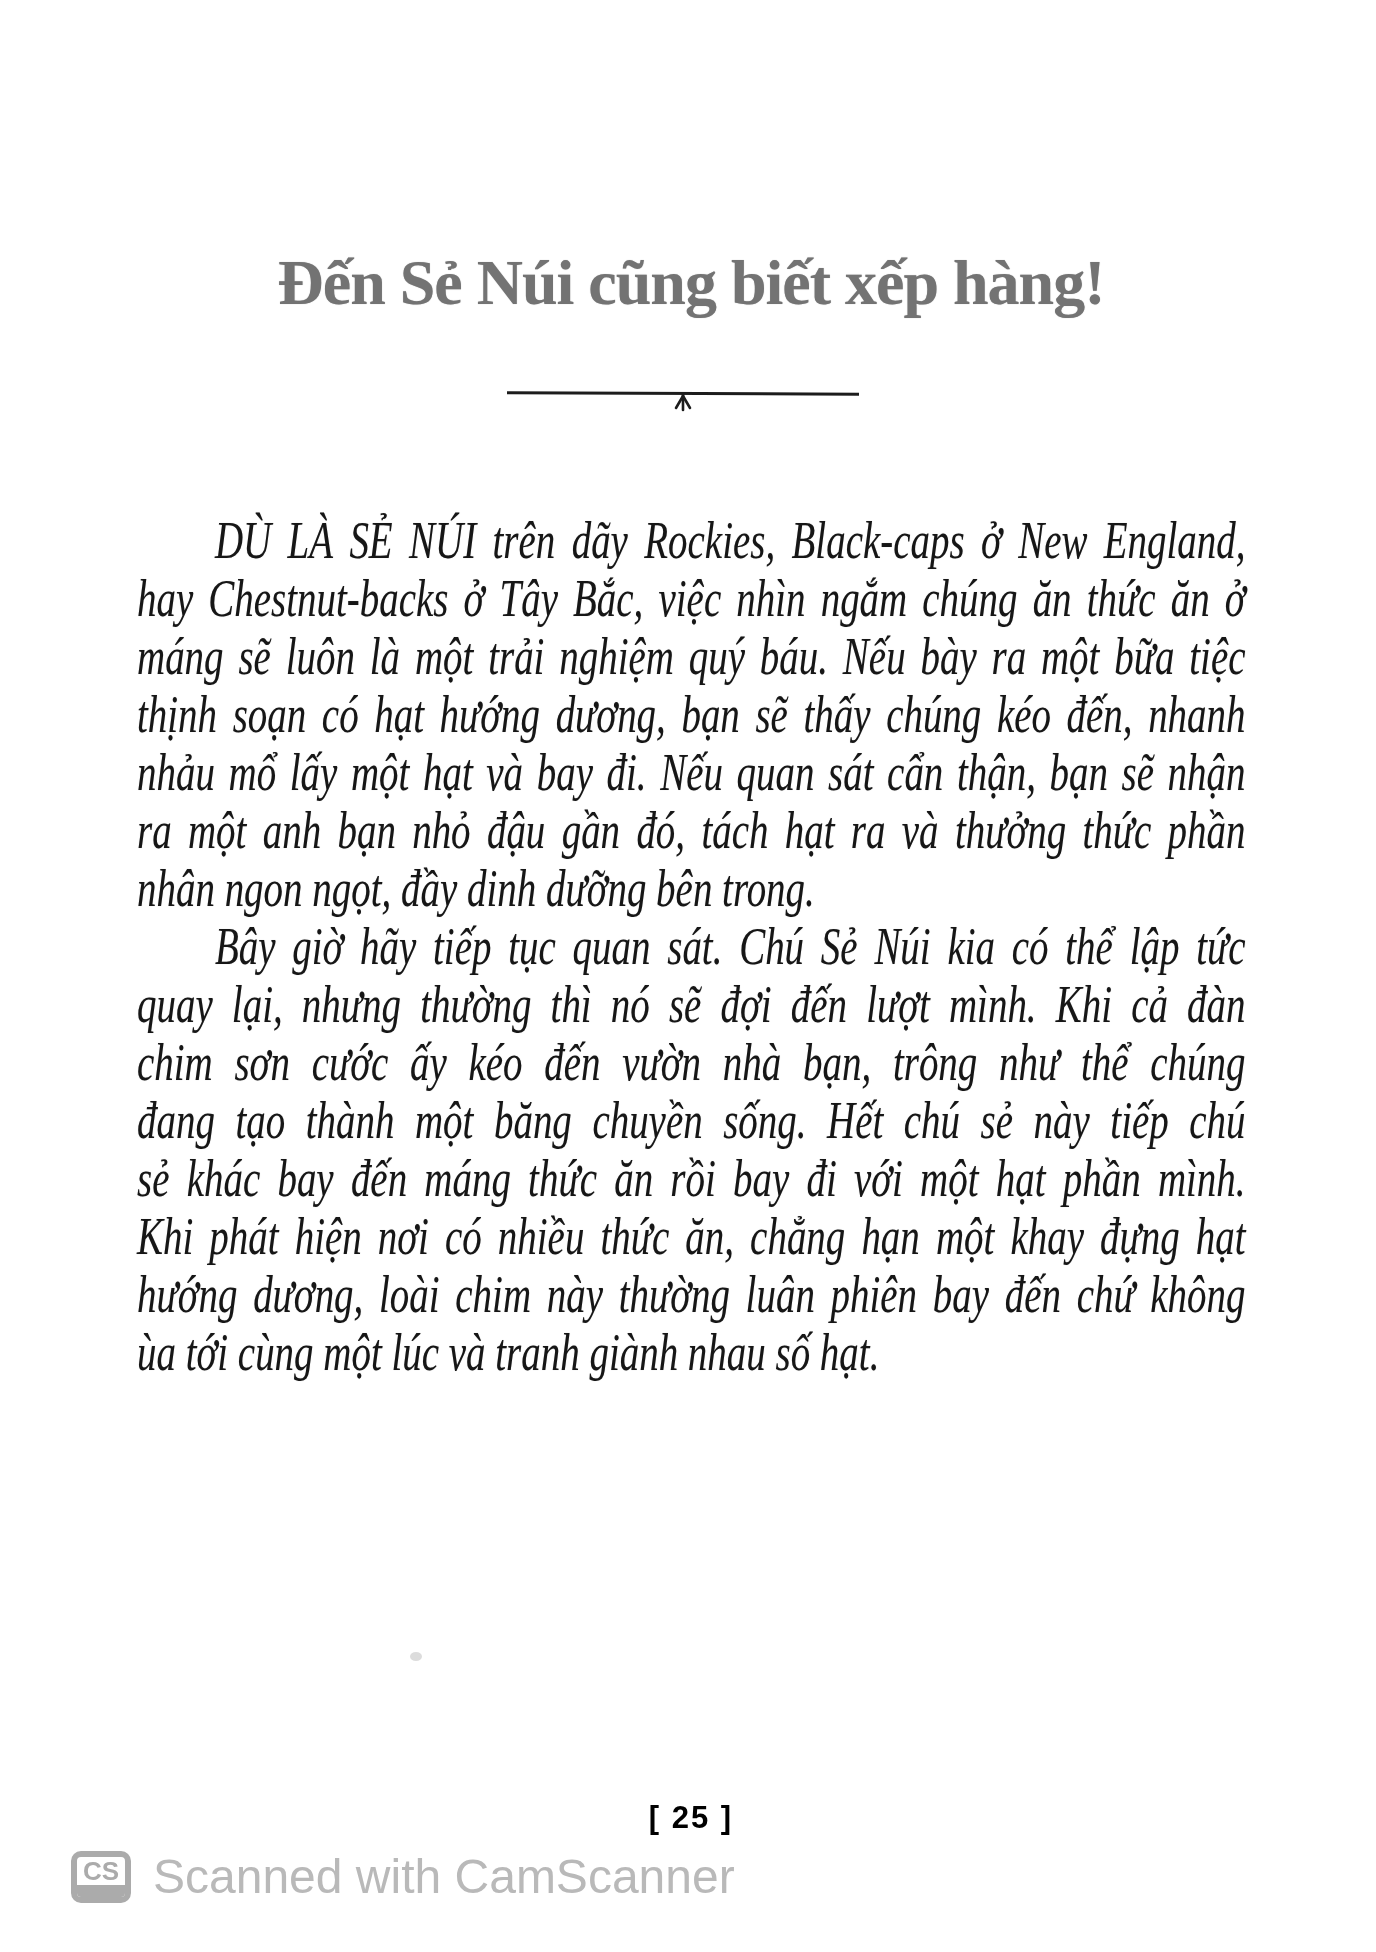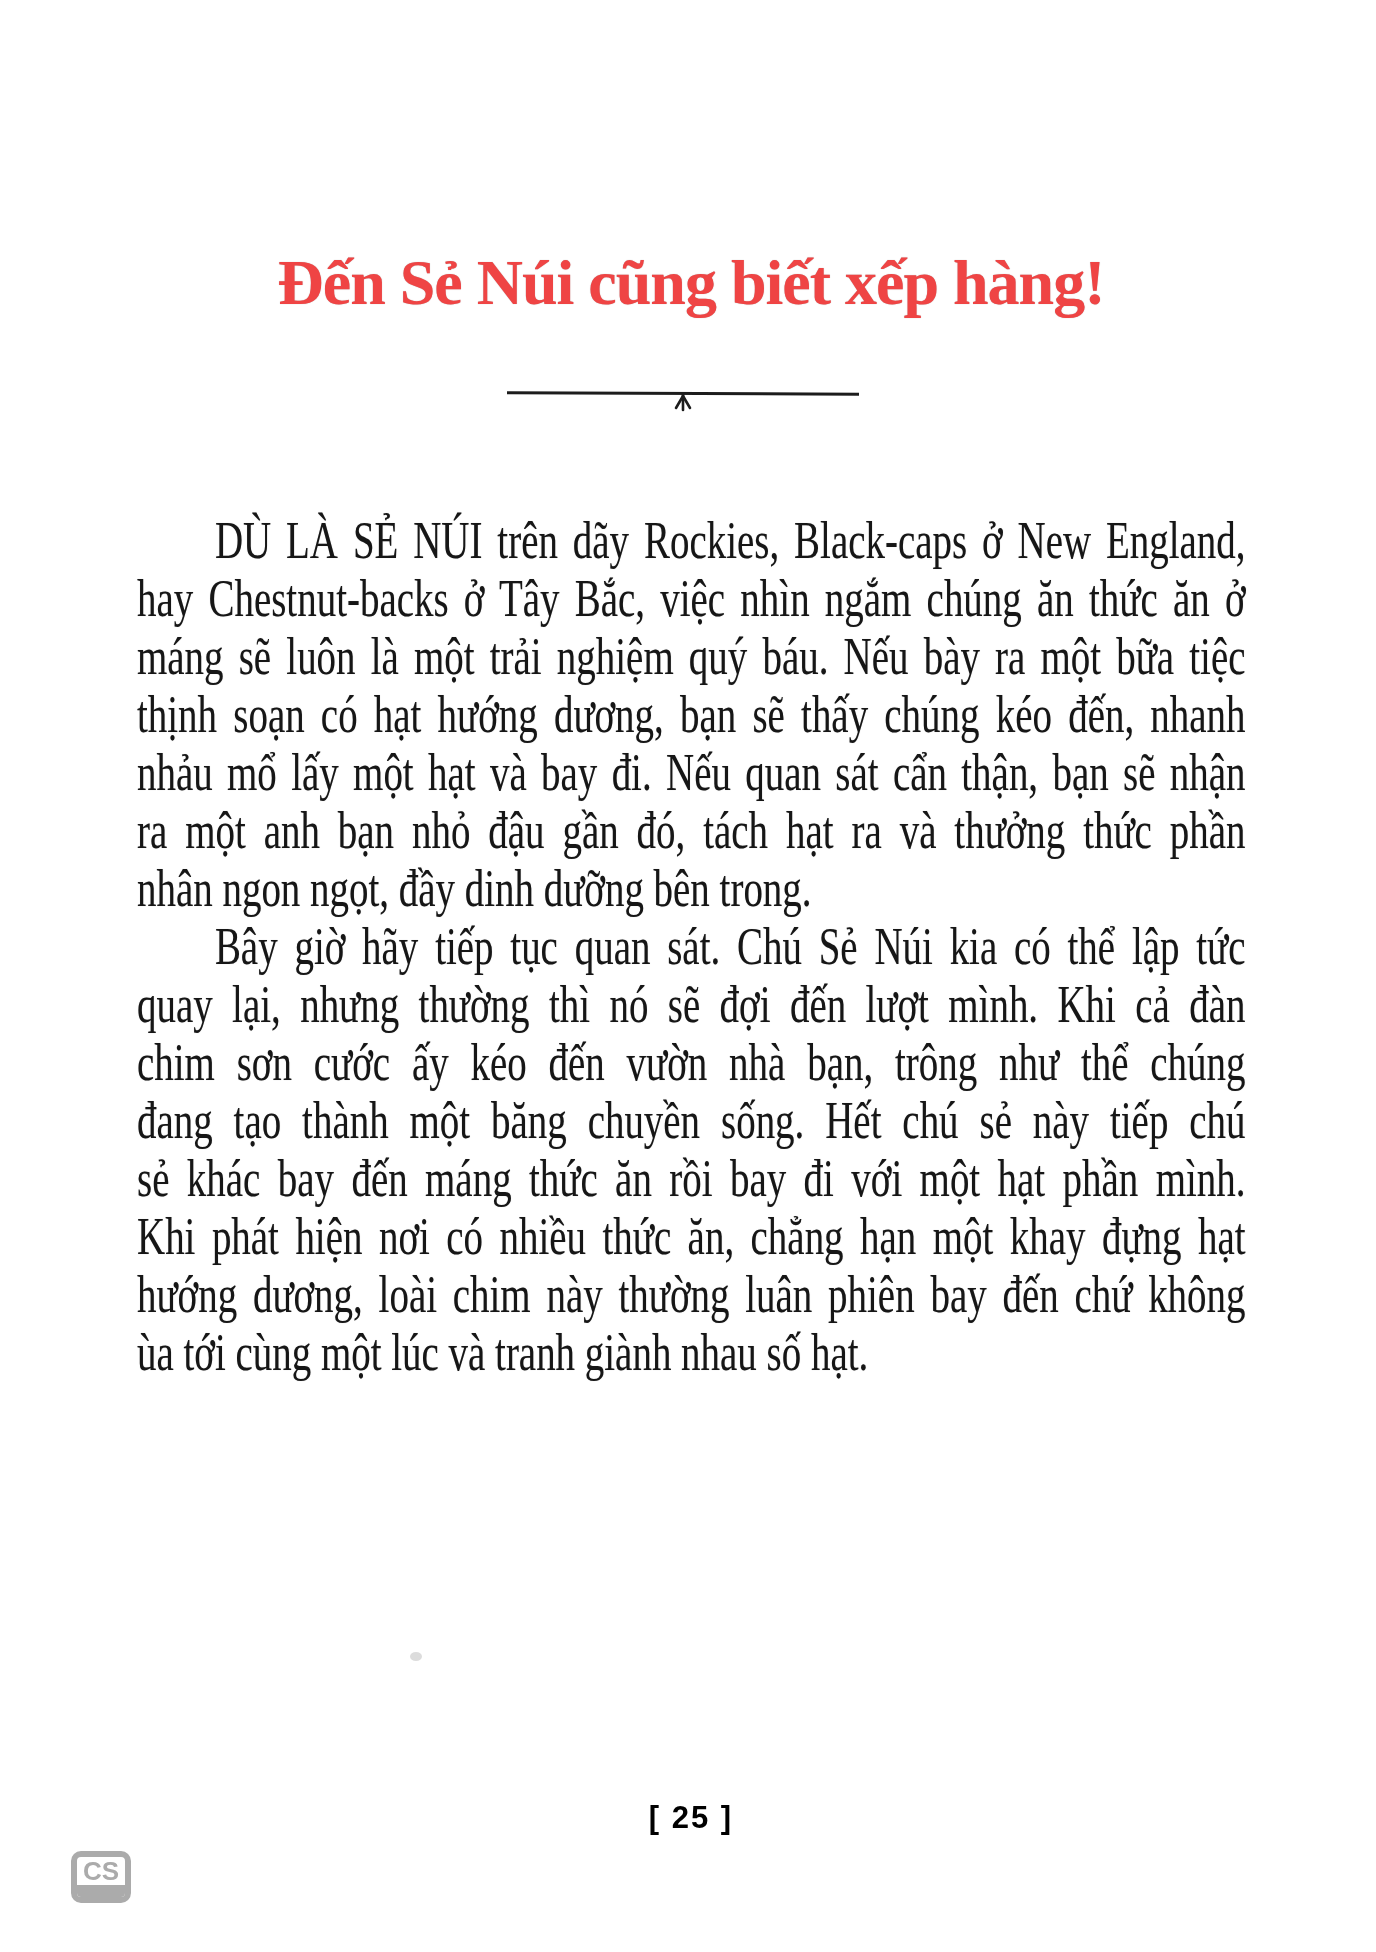--- a/index.html
+++ b/index.html
@@ -12,21 +12,21 @@
     color:#161616;
   }
 
   
   .page-title{
     position:absolute;
     left:137px; top:203px; width:1108px;
     text-align:center;
     font-size:64px;
     letter-spacing:-1px;
-    color:#ef4444;
+    color:#737373;
     text-shadow:0 0 1px rgba(0,0,0,.30);
     white-space:nowrap;
   }
 
   
   .divider-line{
     position:absolute;
     left:507px; top:392px;
     width:352px; height:3px;
     background:#1c1c1c;
@@ -37,21 +37,21 @@
     left:669px; top:393px;
     width:28px; height:22px;
   }
 
   
   .text-block{
     position:absolute;
     left:137px; top:512px;
     width:1108px;
   }
-  .para{margin:0;padding:0;}
+  .para{margin:0;padding:0;font-style:italic;}
   .line{
     width:1480px;
     height:58px;
     line-height:58px;
     font-size:52px;
     white-space:nowrap;
     text-align:justify;
     text-align-last:justify;
     transform:scaleX(0.749);
     transform-origin:0 0;
@@ -160,13 +160,14 @@
 
 <div class="scan-speck"></div>
 
 <div class="page-number">[ 25 ]</div>
 
 <div class="watermark">
   <div class="cs-logo">
     <span class="cs-logo-text">CS</span>
     <span class="cs-logo-strip"></span>
   </div>
+  <span class="watermark-label">Scanned with CamScanner</span>
 </div>
 
 </body></html>

